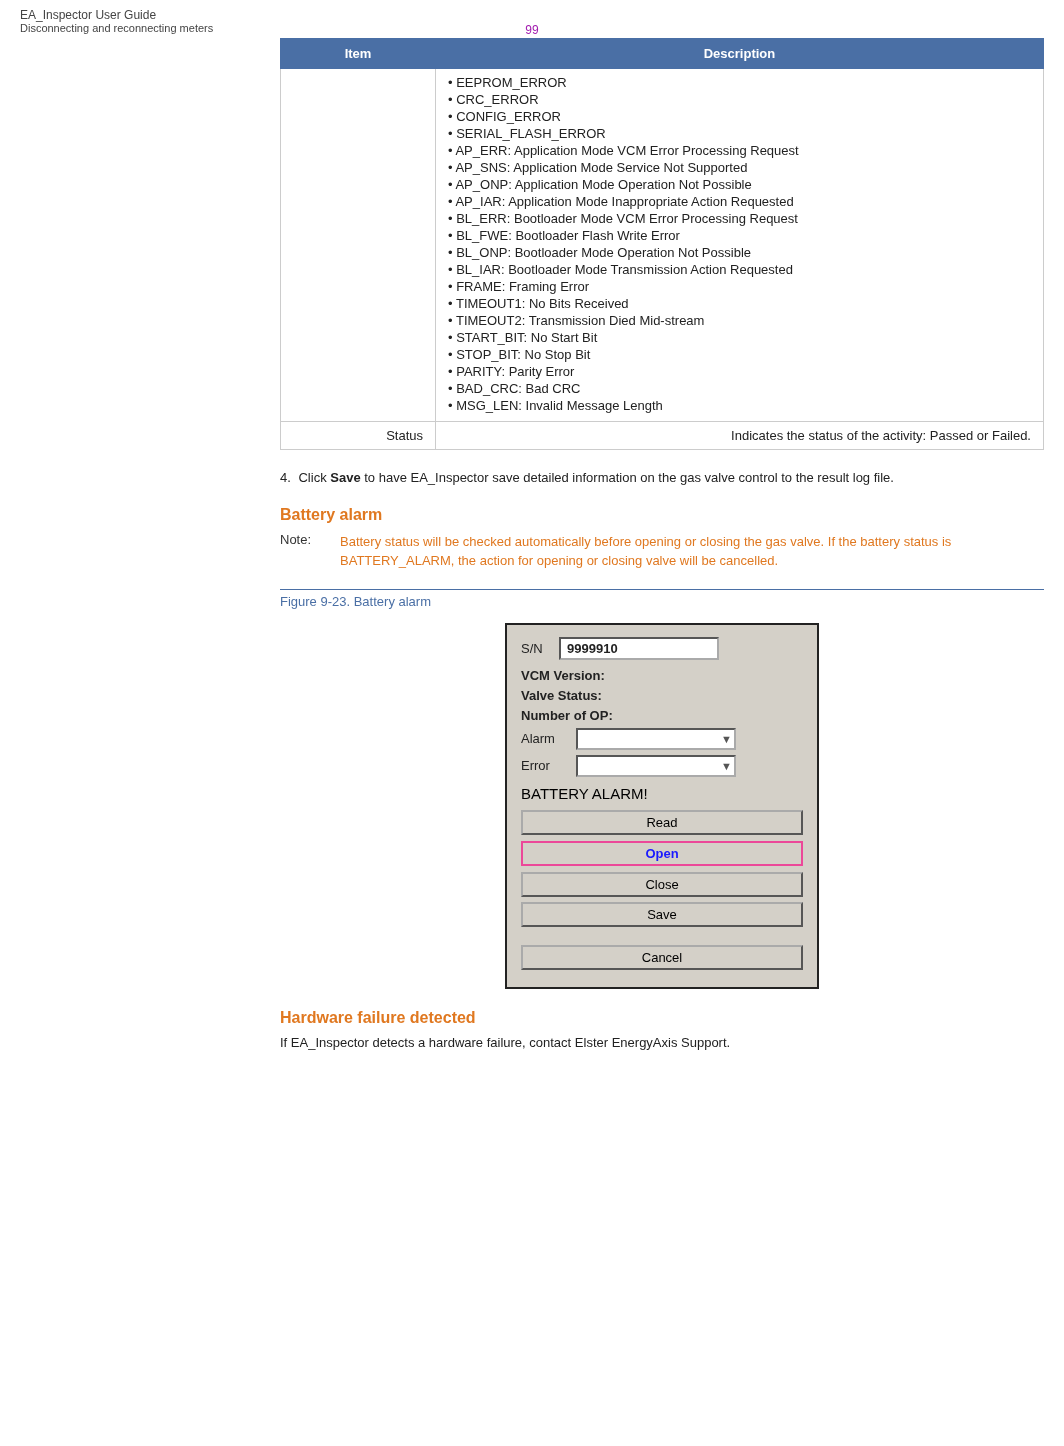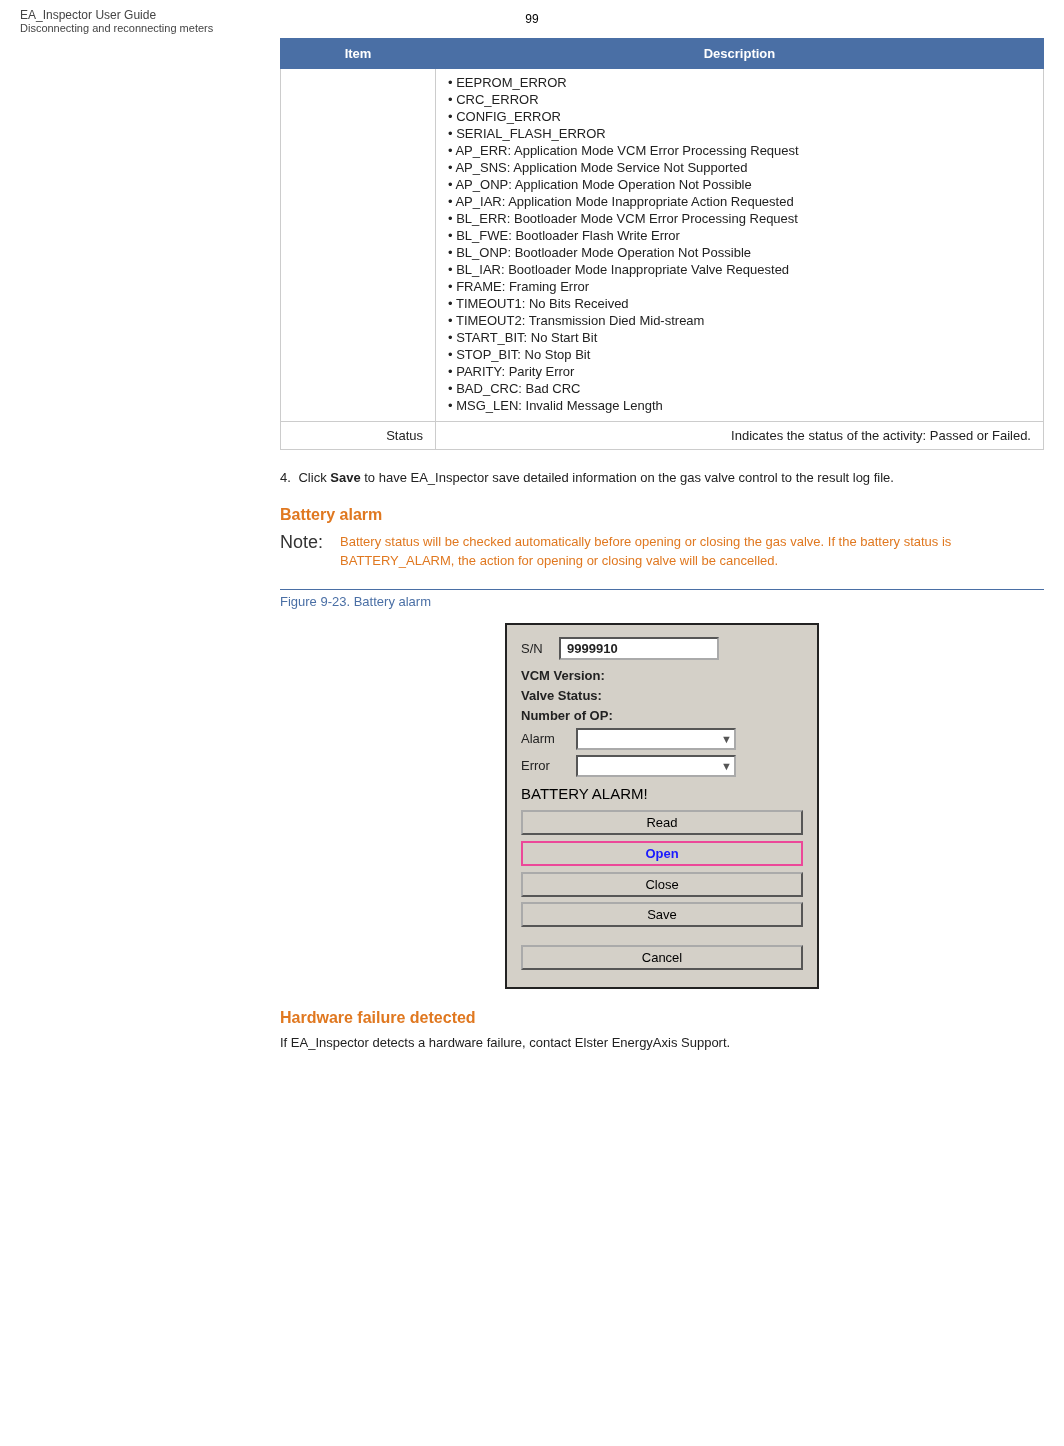--- a/index.html
+++ b/index.html
@@ -14,25 +14,25 @@
     .header-title {
       font-size: 12px;
       color: #444;
     }
     .header-subtitle {
       font-size: 11px;
       color: #444;
     }
     .header-page-num {
       position: absolute;
-      top: 12px;
+      top: 23px;
       left: 50%;
       transform: translateX(-50%);
       font-size: 12px;
-      color: #000000;
+      color: #a21caf;
     }
 
     .page-top {
       position: relative;
       padding: 8px 20px 4px 20px;
     }
 
     .content-area {
       padding: 0 20px 0 20px;
       display: flex;
@@ -103,21 +103,21 @@
     }
 
     
     .note-block {
       display: flex;
       flex-direction: row;
       margin: 8px 0 18px 0;
     }
     .note-label {
       min-width: 60px;
-      font-size: 18px;
+      font-size: 13px;
       color: #333;
       padding-right: 8px;
     }
     .note-text {
       color: #e07820;
       font-size: 13px;
       line-height: 1.5;
     }
 
     
@@ -264,21 +264,21 @@
               <li>CRC_ERROR</li>
               <li>CONFIG_ERROR</li>
               <li>SERIAL_FLASH_ERROR</li>
               <li>AP_ERR: Application Mode VCM Error Processing Request</li>
               <li>AP_SNS: Application Mode Service Not Supported</li>
               <li>AP_ONP: Application Mode Operation Not Possible</li>
               <li>AP_IAR: Application Mode Inappropriate Action Requested</li>
               <li>BL_ERR: Bootloader Mode VCM Error Processing Request</li>
               <li>BL_FWE: Bootloader Flash Write Error</li>
               <li>BL_ONP: Bootloader Mode Operation Not Possible</li>
-              <li>BL_IAR: Bootloader Mode Inappropriate Valve Requested</li>
+              <li>BL_IAR: Bootloader Mode Transmission Action Requested</li>
               <li>FRAME: Framing Error</li>
               <li>TIMEOUT1: No Bits Received</li>
               <li>TIMEOUT2: Transmission Died Mid-stream</li>
               <li>START_BIT: No Start Bit</li>
               <li>STOP_BIT: No Stop Bit</li>
               <li>PARITY: Parity Error</li>
               <li>BAD_CRC: Bad CRC</li>
               <li>MSG_LEN: Invalid Message Length</li>
             </ul>
           </td>

